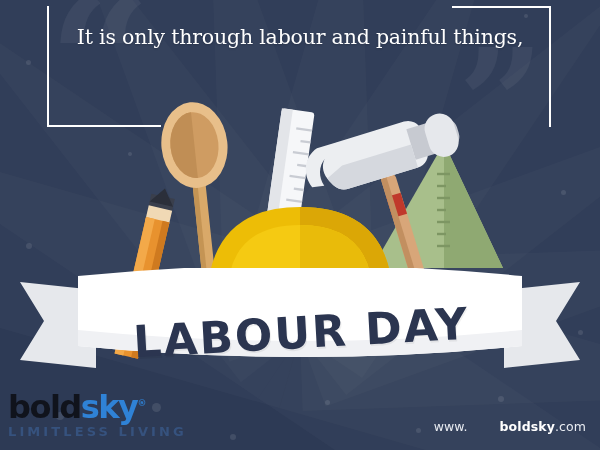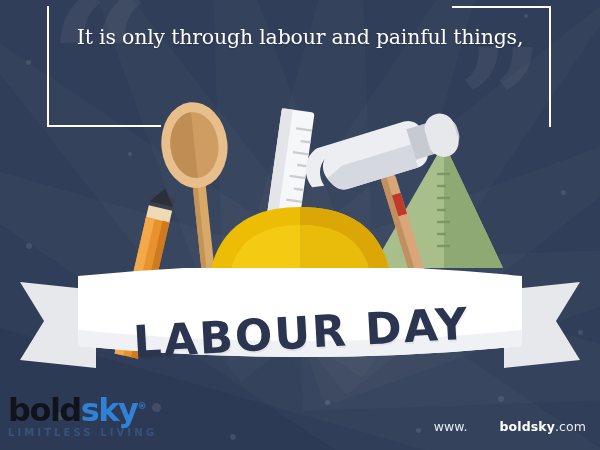--- a/index.html
+++ b/index.html
@@ -83,21 +83,21 @@
     position:absolute;left:8px;bottom:12px;
     font-family:"DejaVu Sans", sans-serif;
     line-height:1;
   }
   .logo-main{font-size:32px;font-weight:700;letter-spacing:-1.5px;}
   .logo-bold{color:#10131c;}
   .logo-sky{color:#2f82d6;}
   .logo-reg{font-size:9px;vertical-align:super;color:#2f82d6;}
   .logo-tag{
     margin-top:2px;
-    font-size:10px;
+    font-size:13px;
     letter-spacing:3.1px;
     color:#36527e;
     font-weight:600;
   }
   .site-url{
     position:absolute;right:14px;bottom:16px;
     font-family:"DejaVu Sans", sans-serif;
     font-size:12.5px;
     color:#e9ecf2;
     letter-spacing:0.1px;

